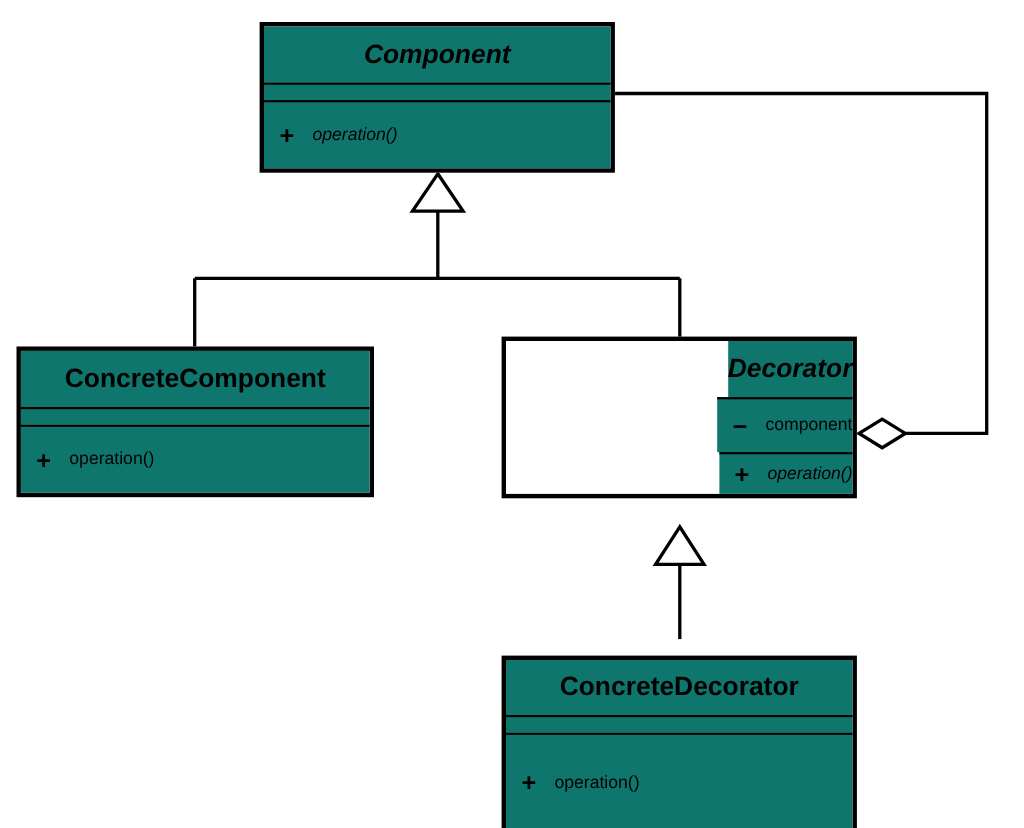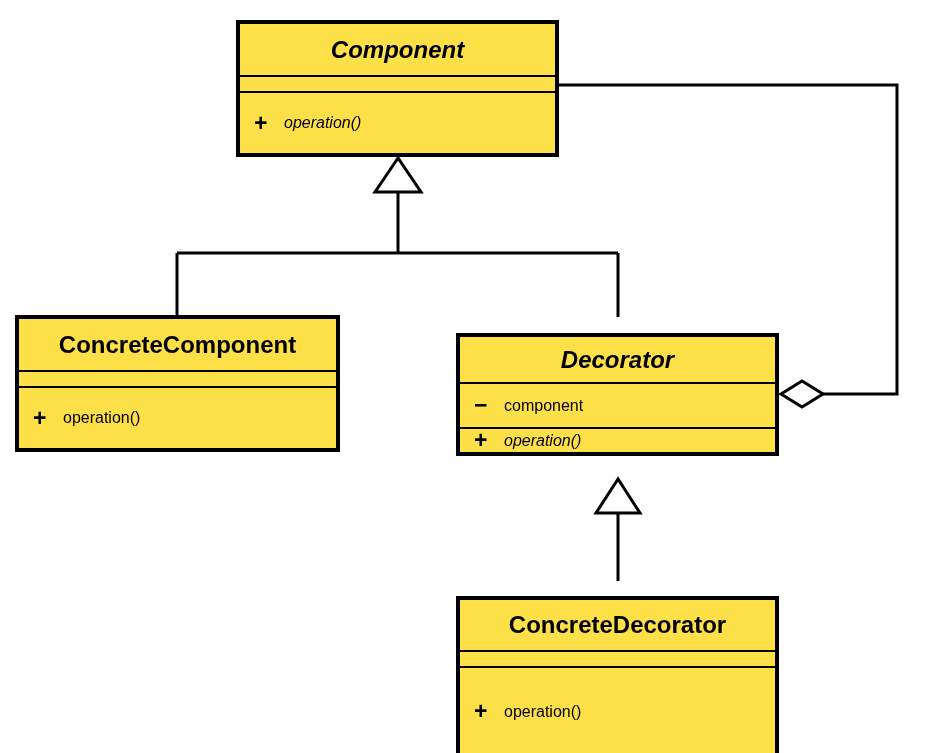--- a/index.html
+++ b/index.html
@@ -26,21 +26,21 @@
     box-sizing: border-box;
     background: #ffffff;
     border: 4px solid #000000;
     display: flex;
     flex-direction: column;
   }
   .compartment {
     box-sizing: border-box;
     display: flex;
     align-items: center;
-    background: #fde047;
+    background: #0f766e;
   }
   .compartment.name-cmp {
     justify-content: center;
   }
   .compartment.divider-top {
     border-top: 2px solid #000000;
   }
   .class-name {
     font-size: 24px;
     font-weight: bold;
@@ -132,21 +132,21 @@
     </div>
     <div class="compartment divider-top empty-cmp" style="height:16px;"></div>
     <div class="compartment divider-top" style="height:auto; flex:1;">
       <div class="member-row">
         <span class="visibility">+</span>
         <span class="member-name">operation()</span>
       </div>
     </div>
   </div>
 
-  <div class="uml-class" style="left:456px; top:333px; width:323px; height:123px;">
+  <div class="uml-class" style="left:456px; top:306px; width:323px; height:147px;align-items:flex-end;">
     <div class="compartment name-cmp" style="height:51px;">
       <span class="class-name abstract">Decorator</span>
     </div>
     <div class="compartment divider-top" style="height:50px;">
       <div class="member-row">
         <span class="visibility">−</span>
         <span class="member-name">component</span>
       </div>
     </div>
     <div class="compartment divider-top" style="height:auto; flex:1;">

